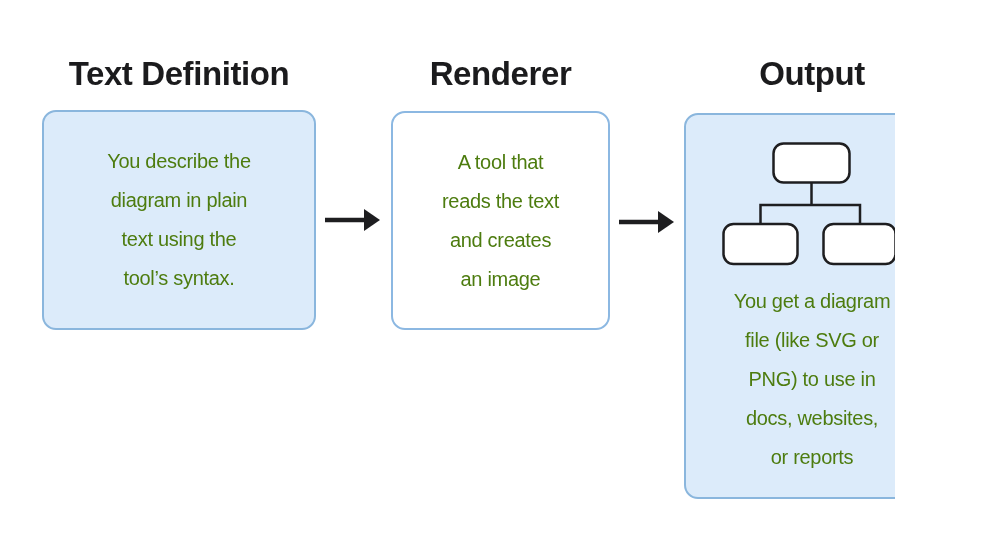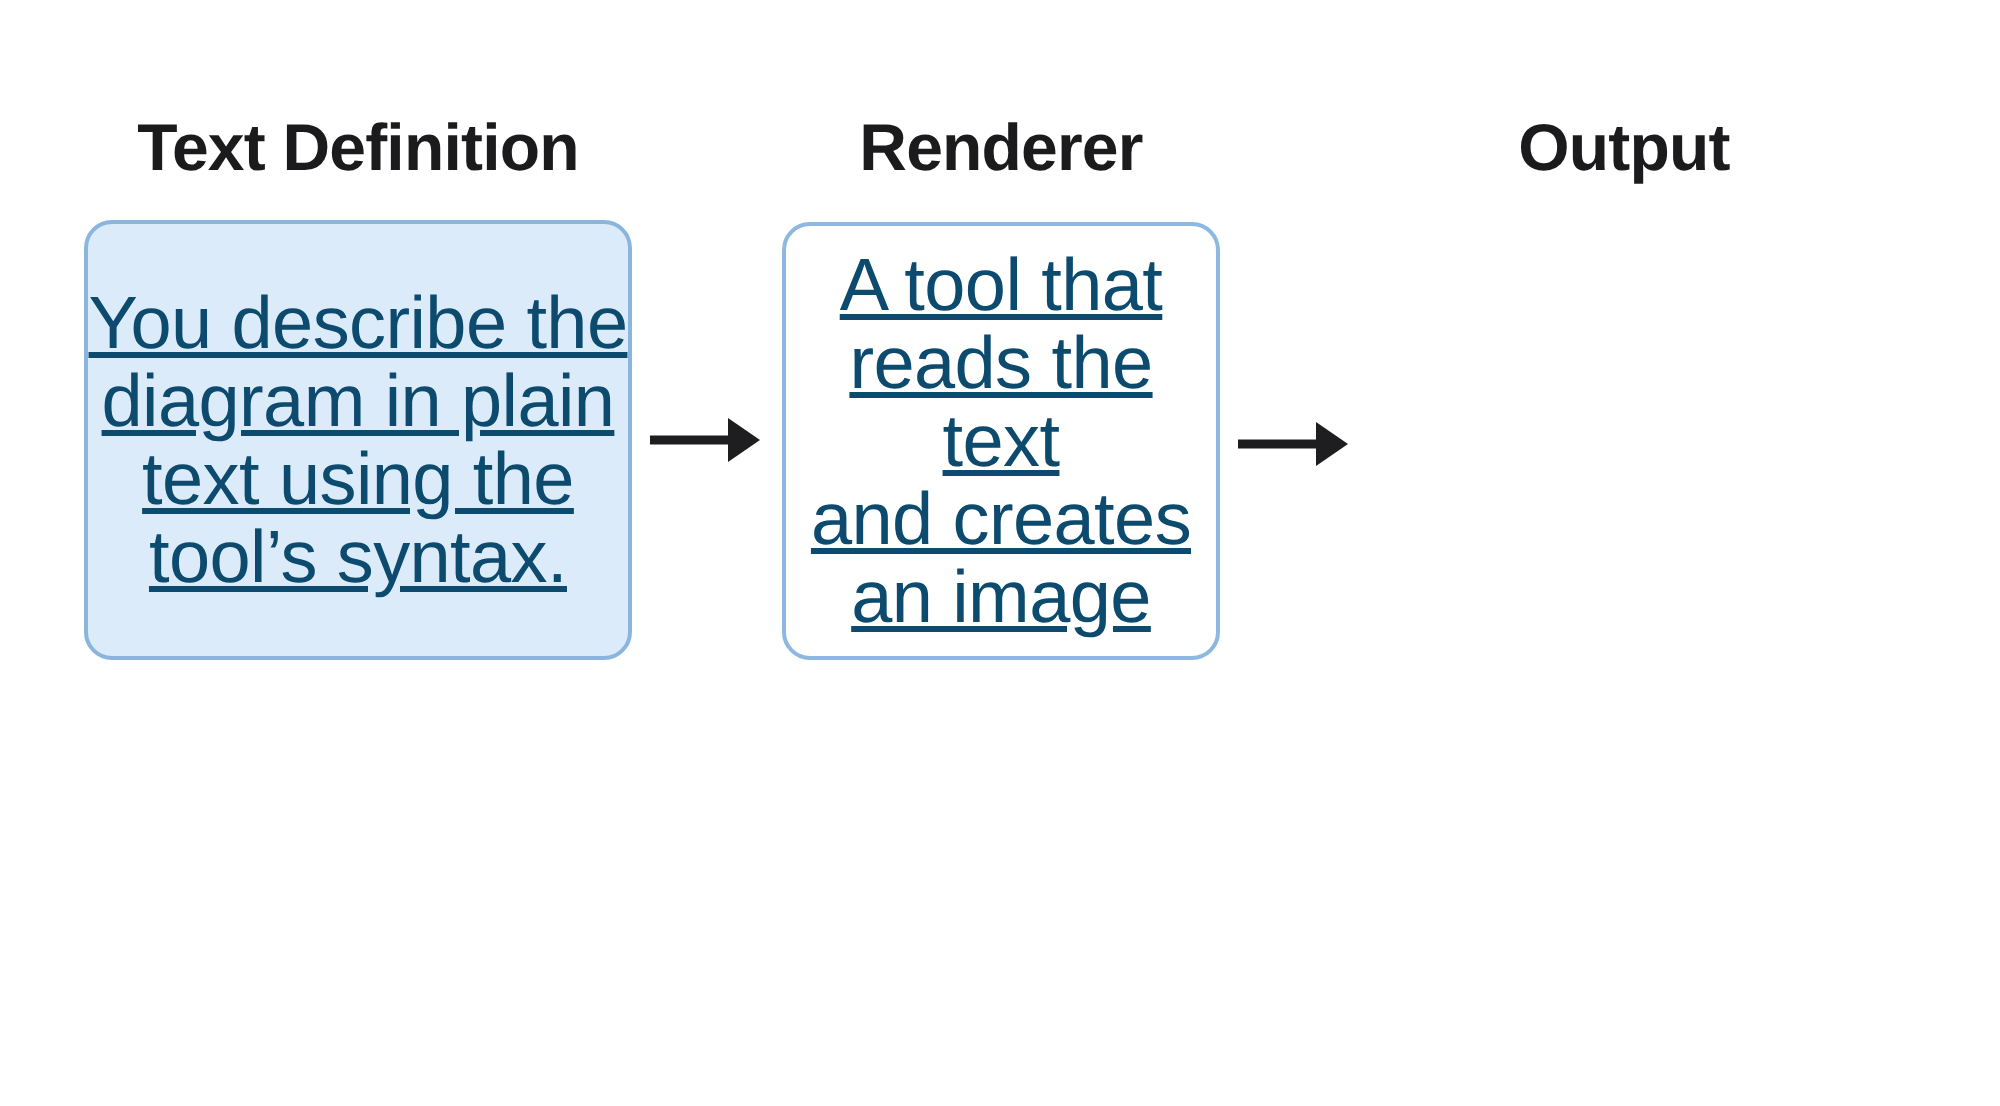--- a/index.html
+++ b/index.html
@@ -20,22 +20,22 @@
     position:absolute; box-sizing:border-box;
     border:2px solid #8ab6dd; border-radius:14px;
     display:flex; flex-direction:column; align-items:center; justify-content:center;
   }
   .box1 { left:42px;  top:110px; width:274px; height:220px; background:#dcebfa; }
   .box2 { left:391px; top:111px; width:219px; height:219px; background:#ffffff; border-color:#8cb8e2; }
   .box3 { left:684px; top:113px; width:256px; height:386px; background:#dcebfa;
           justify-content:flex-start; padding-top:27px; }
 
   .box-text {
-    font-size:37px; line-height:39px; color:#0c4a6e; text-align:center;
-    white-space:pre-line; letter-spacing:-0.3px;text-decoration:underline;
+    font-size:20px; line-height:39px; color:#4d7c0f; text-align:center;
+    white-space:pre-line; letter-spacing:-0.3px;
   }
   .box3 .box-text { margin-top:16px; }
 
   .arrow { position:absolute; }
   .arrow1 { left:322px; top:204px; }
   .arrow2 { left:616px; top:206px; }
 
   .tree-icon { display:block; }
 </style>
 </head>
@@ -66,14 +66,28 @@
 reads the text
 and creates
 an image</div>
   </div>
 
   <svg class="arrow arrow2" width="60" height="32" viewBox="0 0 60 32" aria-hidden="true">
     <line x1="3" y1="16" x2="44" y2="16" stroke="#1e1e20" stroke-width="4.5"></line>
     <polygon points="42,5 58,16 42,27" fill="#1e1e20"></polygon>
   </svg>
 
+  <div class="box box3">
+    <svg class="tree-icon" width="224" height="124" viewBox="0 0 224 124" aria-hidden="true">
+      <rect x="73.5" y="1.5" width="76" height="39" rx="10" fill="#ffffff" stroke="#1e1e20" stroke-width="2.5"></rect>
+      <line x1="111.5" y1="40.5" x2="111.5" y2="63" stroke="#1e1e20" stroke-width="2.5"></line>
+      <path d="M60.5 82 V63 H160 V82" fill="none" stroke="#1e1e20" stroke-width="2.5"></path>
+      <rect x="23.5" y="82" width="74" height="40" rx="10" fill="#ffffff" stroke="#1e1e20" stroke-width="2.5"></rect>
+      <rect x="123.5" y="82" width="72" height="40" rx="10" fill="#ffffff" stroke="#1e1e20" stroke-width="2.5"></rect>
+    </svg>
+    <div class="box-text">You get a diagram
+file (like SVG or
+PNG) to use in
+docs, websites,
+or reports</div>
+  </div>
 
 </div>
 
 </body></html>

